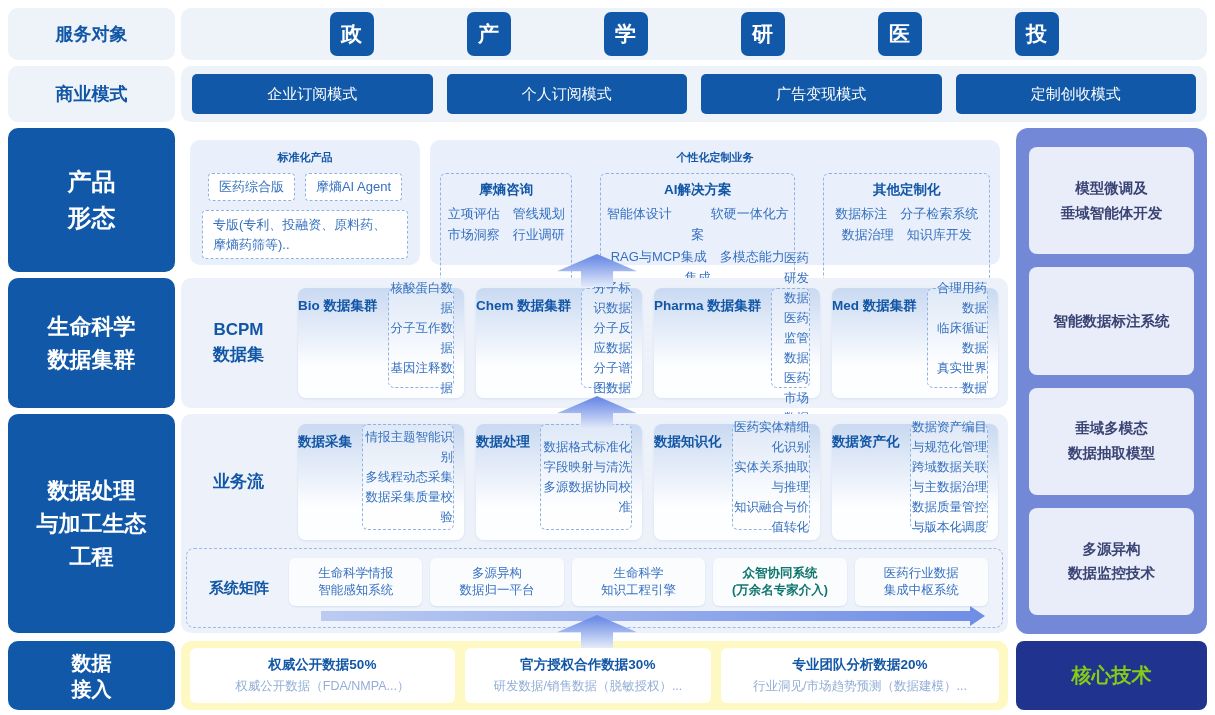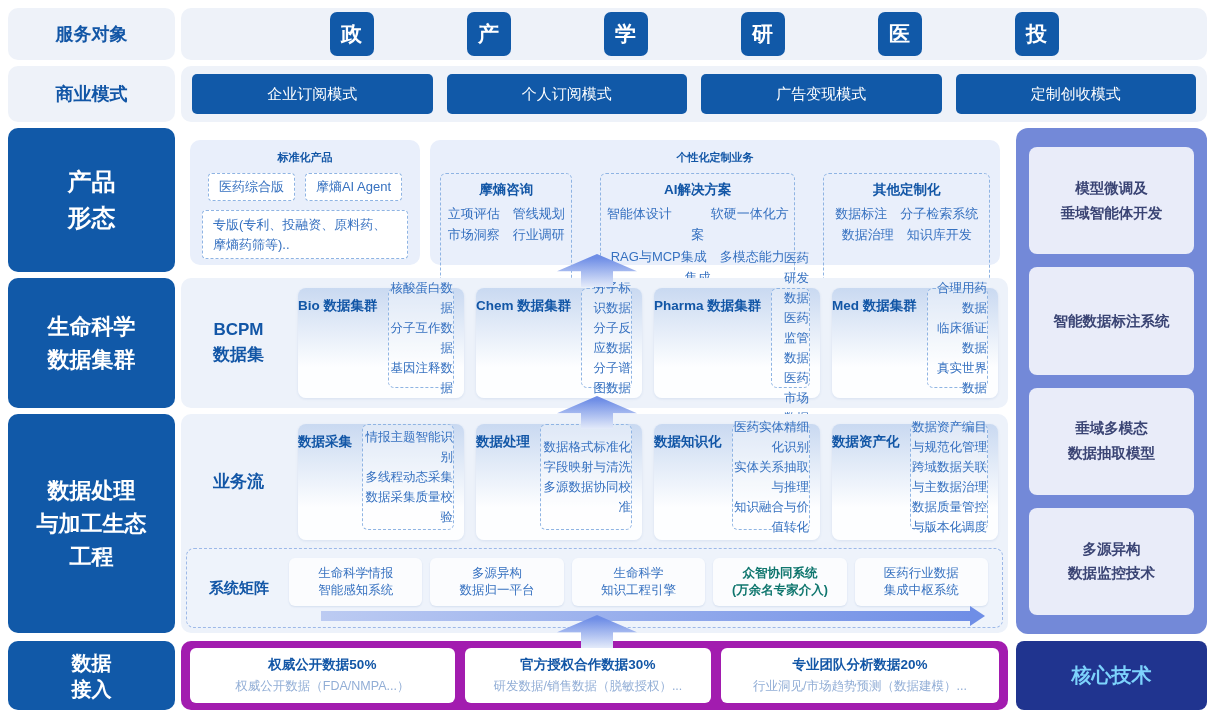--- a/index.html
+++ b/index.html
@@ -55,32 +55,32 @@
   .sys-card { flex: 1; height: 48px; background: #fbfcfe; border-radius: 6px; display: flex; align-items: center; justify-content: center;
               text-align: center; font-size: 12.5px; color: #3671c0; white-space: pre-line; line-height: 1.4;
               box-shadow: 0 1px 2px rgba(30,80,160,.12); }
   .sys-card.bold { font-weight: bold; color: #0f766e; }
   .h-arrow { position: absolute; left: 134px; right: 32px; bottom: 6px; height: 10px;
              background: linear-gradient(90deg, #bccbf2, #6f8ee6); }
   .h-arrow::after { content: ""; position: absolute; right: -15px; top: -5px;
                     border-left: 15px solid #6f8ee6; border-top: 10px solid transparent; border-bottom: 10px solid transparent; }
 
   
-  .src-row { background: #a21caf; border-radius: 10px; display: flex; gap: 10px; padding: 7px 9px; }
+  .src-row { background: #fef9c3; border-radius: 10px; display: flex; gap: 10px; padding: 7px 9px; }
   .src { background: #fff; border-radius: 6px; display: flex; flex-direction: column; align-items: center; justify-content: center; gap: 4px; }
   .s1 { flex: 1; } .s2 { flex: 0.93; } .s3 { flex: 1.05; }
   .src-title { font-weight: bold; font-size: 13.5px; color: #1256a6; }
   .src-desc { font-size: 12.5px; color: #92aed6; }
 
   
   .right-col { background: #7389d8; border-radius: 12px; display: flex; flex-direction: column; gap: 13px; padding: 19px 13px; }
   .tech { flex: 1; background: #e9ecf9; border-radius: 8px; display: flex; align-items: center; justify-content: center;
           text-align: center; font-size: 14.5px; font-weight: 600; color: #3a4474; white-space: pre-line; line-height: 1.7; }
   .core { background: #20348f; border-radius: 8px; display: flex; align-items: center; justify-content: center;
-          color: #7dd3fc; font-weight: bold; font-size: 20px; }
+          color: #84cc16; font-weight: bold; font-size: 20px; }
 
   
   .up-arrow { position: absolute; width: 80px; height: 33px; z-index: 6;
               background: linear-gradient(180deg, #6f8ee6 12%, #e4ebfa);
               clip-path: polygon(50% 0, 100% 52%, 70% 52%, 70% 100%, 30% 100%, 30% 52%, 0 52%); }
 </style>
 </head>
 <body>
 
 <div class="page">

